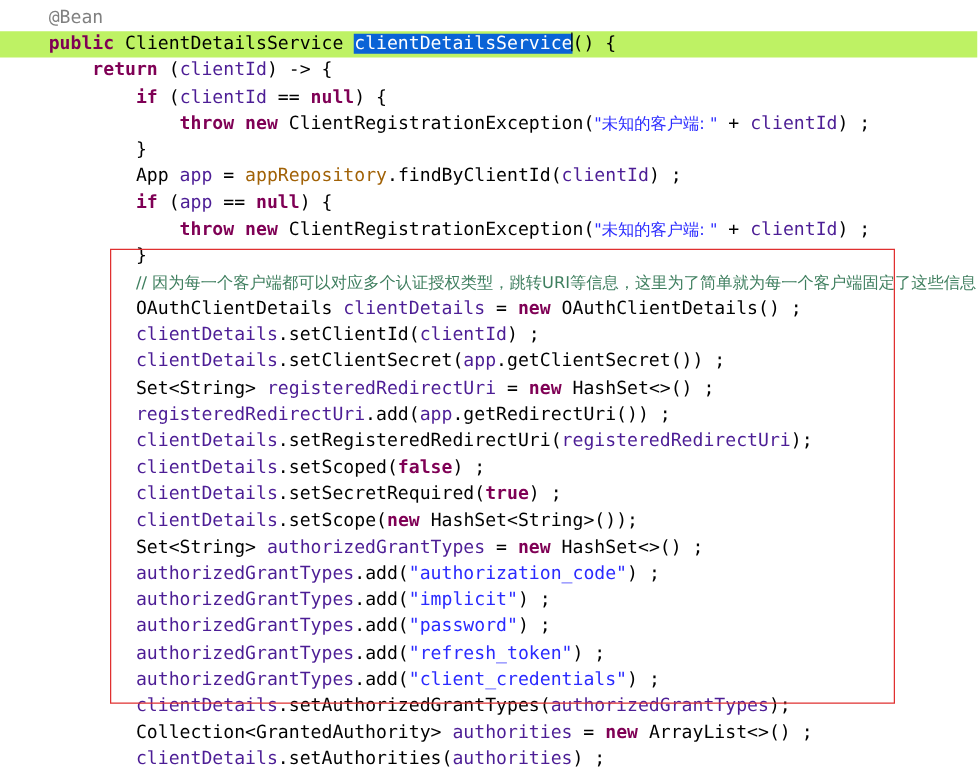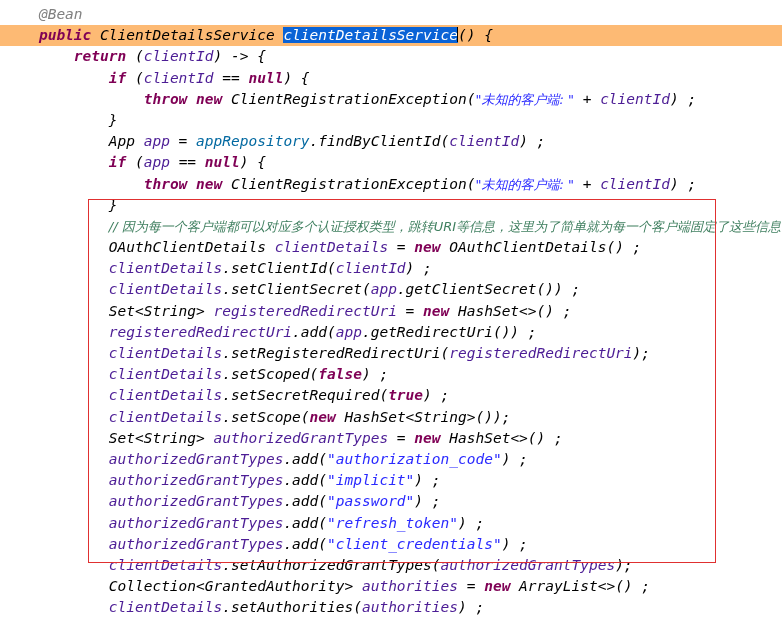--- a/index.html
+++ b/index.html
@@ -33,31 +33,30 @@
     line-height: 21.2px;
     white-space: pre;
     color: #000000;
   }
 
   .line {
     height: 21.2px;
     white-space: pre;
     padding-left: 4px;
     position: relative;
-    font-style: italic;
   }
   .line.current {
-    background: #fdba74;
+    background: #bef264;
   }
 
   
   .kw       { color: #7f0055; font-weight: bold; }   
   .ann      { color: #808080; }                      
   .var      { color: #4c1d95; }                      
-  .field    { color: #0369a1; }                      
+  .field    { color: #a16207; }                      
   .str      { color: #2a2aff; }                      
   .cmt      { color: #3f7f5f; }                      
   .plain    { color: #000000; }
 
   
   .sel {
     background: #0a63d6;
     color: #ffffff;
     font-weight: normal;
   }

